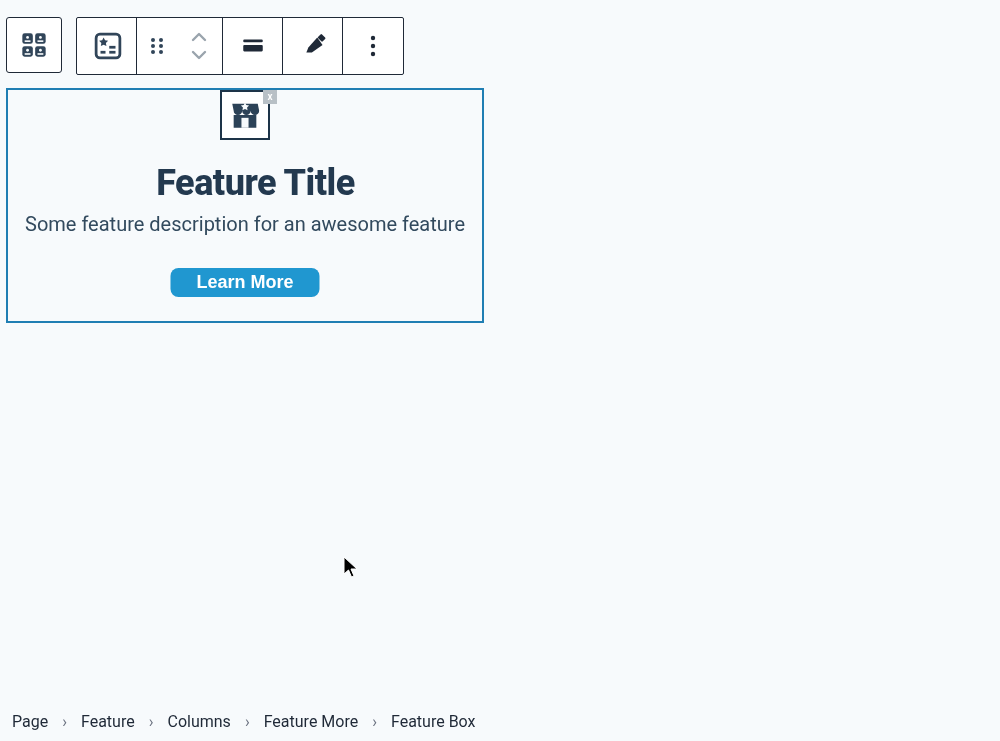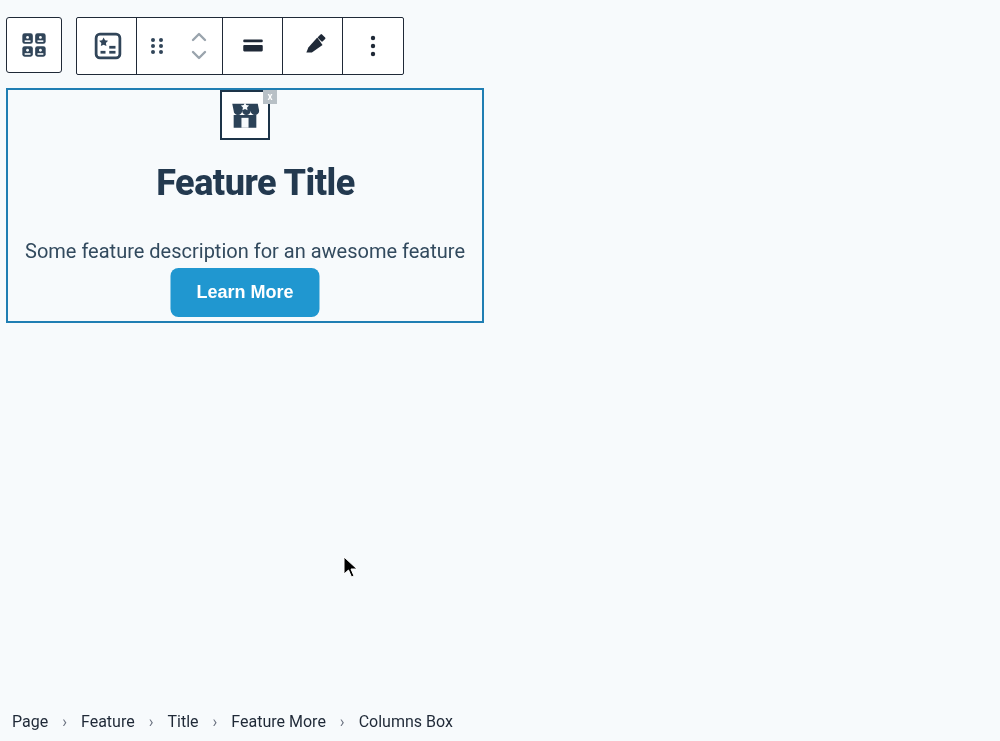--- a/index.html
+++ b/index.html
@@ -44,27 +44,27 @@
   .feature-icon-close {
     position:absolute; left:50%; top:0; transform:translate(18px,0);
     width:14px; height:14px; background:#b8c0c6; color:#fff; font-size:10px; line-height:14px; font-weight:600;
     display:flex; align-items:center; justify-content:center; cursor:pointer;
   }
   .feature-title {
     position:absolute; left:0; right:0; top:72px;
     font-size:36px; font-weight:800; color:#23394f; letter-spacing:-0.5px;padding-left:21px;
   }
   .feature-desc {
-    position:absolute; left:0; right:0; top:149px;
+    position:absolute; left:0; right:0; top:122px;
     font-size:20px; color:#324a5e; font-weight:400;
   }
   .feature-btn {
     position:absolute; left:50%; top:178px; transform:translateX(-50%);
     background:#2097d0; color:#fff; border:none; border-radius:8px;
-    padding:14px 26px; font-size:18px; font-weight:700; cursor:pointer;
+    padding:4px 26px; font-size:18px; font-weight:700; cursor:pointer;
   }
 
   
   .cursor { position:absolute; left:343px; top:556px; pointer-events:none; }
 
   
   .breadcrumb {
     position:absolute; left:12px; bottom:4px; height:32px;
     display:flex; align-items:center; gap:14px; font-size:16px; color:#1f2937;
   }
@@ -175,20 +175,20 @@
 
 <svg class="cursor" width="18" height="24" viewBox="0 0 18 24">
   <path d="M1 1 L1 18 L5.5 14 L8.5 21 L11 20 L8 13 L14 13 Z" fill="#000" stroke="#fff" stroke-width="1"></path>
 </svg>
 
 <nav class="breadcrumb">
   <span class="crumb">Page</span>
   <span class="sep">›</span>
   <span class="crumb">Feature</span>
   <span class="sep">›</span>
-  <span class="crumb">Title</span>
+  <span class="crumb">Columns</span>
   <span class="sep">›</span>
   <span class="crumb">Feature More</span>
   <span class="sep">›</span>
-  <span class="crumb">Columns Box</span>
+  <span class="crumb">Feature Box</span>
 </nav>
 
 </div>
 
 </body></html>

